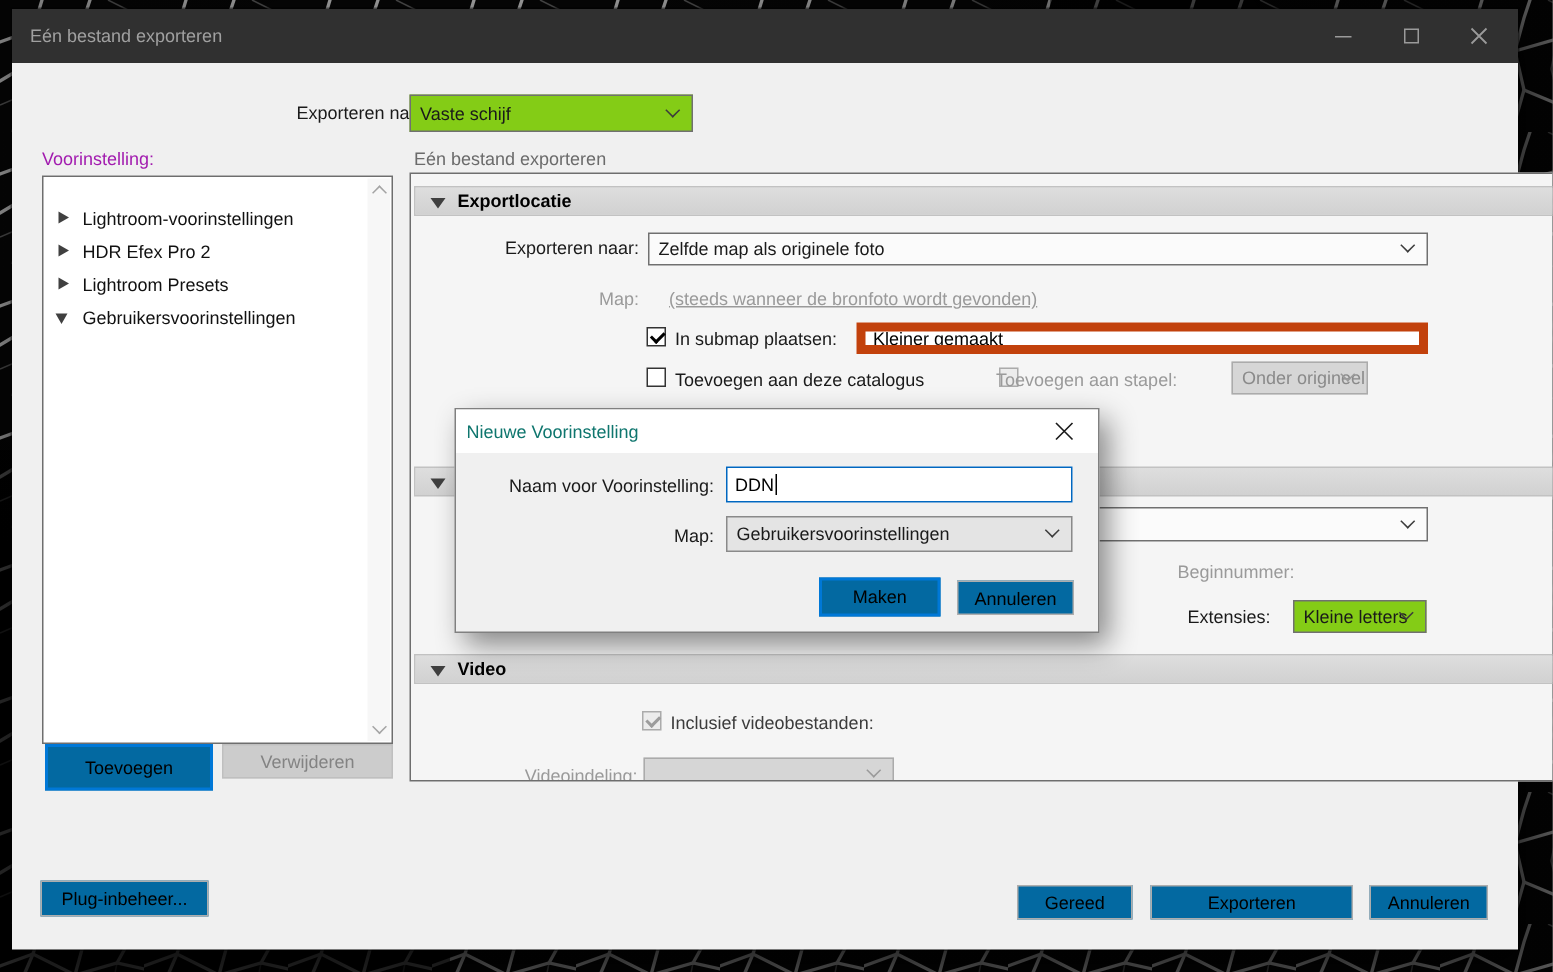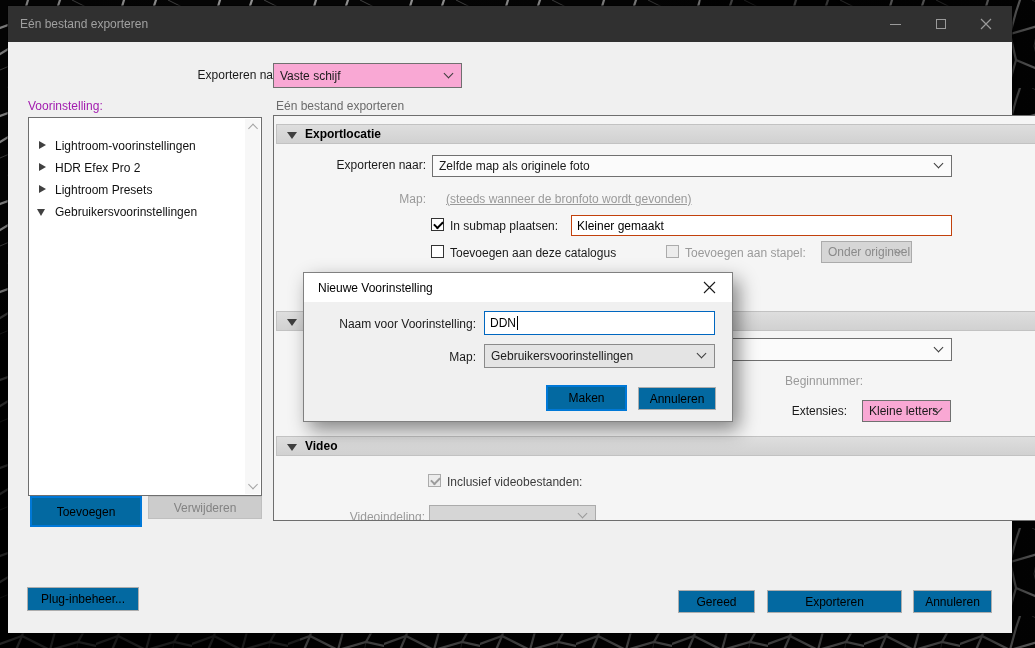--- a/index.html
+++ b/index.html
@@ -31,21 +31,21 @@
   .win-controls { position:absolute; right:4px; top:0; height:36px; display:flex; }
   .win-btn { width:45px; height:36px; display:flex; align-items:center; justify-content:center; }
   .glyph-min { width:11px; height:1px; background:#9a9a9a; }
   .glyph-max { width:10px; height:10px; border:1px solid #9a9a9a; }
   .lbl-gray { color:#9a9a9a; }
   .lbl-mid  { color:#6b6b6b; }
   .right { text-align:right; }
 
   
   .combo {
-    position:absolute; background:#f9a8d4; border:1px solid #707070;
+    position:absolute; background:#84cc16; border:1px solid #707070;
     display:flex; align-items:center; padding:0 22px 0 6px; overflow:hidden; white-space:nowrap;
   }
   .combo--light { background:#fbfbfb; }
   .combo .chev {
     position:absolute; right:9px; top:50%;
     width:7px; height:7px; margin-top:-6px;
     border-right:1.4px solid #3c3c3c; border-bottom:1.4px solid #3c3c3c;
     transform:rotate(45deg);
   }
   .combo.disabled { background:#d6d6d6; border-color:#ababab; color:#8a8a8a; }
@@ -63,21 +63,21 @@
   
   .btn {
     position:absolute; background:#0369a1; border:1px solid #adadad;
     display:flex; align-items:center; justify-content:center; font-size:12px; color:#000;
   }
   .btn.default { border:2px solid #0078d7; }
   .btn.disabled { background:#cccccc; border-color:#bfbfbf; color:#838383; }
 
   
   .tinput {
-    position:absolute; background:#fff; border:1px solid #c2410c;
+    position:absolute; background:#fff; border:6px solid #c2410c;
     font-family:"Liberation Sans", sans-serif; font-size:12px; padding:0 5px; color:#000;
   }
   .tinput.focused { border:1px solid #0067c0; display:flex; align-items:center; }
   .caret { display:inline-block; width:1px; height:14px; background:#000; margin-left:1px; }
 
   
   .preset-list {
     position:absolute; left:20px; top:111px; width:234px; height:379px;
     background:#fff; border:1px solid #6e6e6e;
   }
@@ -109,21 +109,21 @@
   .section-strip .s-title { font-weight:bold; color:#000; }
 
   
   .modal {
     position:absolute; left:295px; top:266px; width:430px; height:150px;
     background:#f0f0f0; border:1px solid #808080; z-index:5;
     box-shadow: 6px 8px 18px rgba(0,0,0,.45);
   }
   .modal-titlebar { position:absolute; left:0; top:0; right:0; height:29px; background:#fff;
     display:flex; align-items:center; }
-  .modal-titlebar .m-title { padding-left:14px; color:#000000; }
+  .modal-titlebar .m-title { padding-left:7px; color:#0f766e; }
   .modal-close { position:absolute; right:6px; top:2px; width:34px; height:25px;
     display:flex; align-items:center; justify-content:center; }
 </style>
 </head>
 <body>
 
 <svg id="desktop-texture" width="1035" height="648" viewBox="0 0 1035 648">
   <defs>
     <pattern id="crk" width="96" height="88" patternUnits="userSpaceOnUse">
       <rect width="96" height="88" fill="#070707"></rect>
@@ -228,21 +228,21 @@
     <div class="abs right lbl-gray" style="left:0; top:76px; width:152px;">Map:</div>
     <div class="abs lbl-gray" style="left:172px; top:76px;text-decoration:underline;">(steeds wanneer de bronfoto wordt gevonden)</div>
 
     <span class="cb checked" style="left:157px; top:102px;"></span>
     <div class="abs" style="left:176px; top:103px;">In submap plaatsen:</div>
     <input class="tinput" style="left: 297px; top: 99px; width: 381px; height: 21px;" value="Kleiner gemaakt">
 
     <span class="cb" style="left:157px; top:129px;"></span>
     <div class="abs" style="left:176px; top:130px;">Toevoegen aan deze catalogus</div>
     <span class="cb disabled" style="left:392px; top:129px;"></span>
-    <div class="abs lbl-gray" style="left:411px; top:130px;">Toevoegen aan stapel:</div>
+    <div class="abs lbl-gray" style="left:390px; top:130px;">Toevoegen aan stapel:</div>
     <div class="combo disabled" style="left:547px; top:125px; width:91px; height:22px;">
       <span>Onder origineel</span>
       <span class="chev"></span>
     </div>
 
     <div class="section-strip" style="top:195px;">
       <span class="s-tri"></span>
     </div>
     <div class="combo combo--light" style="left:158px; top:222px; width:520px; height:23px;">
       <span class="chev"></span>

